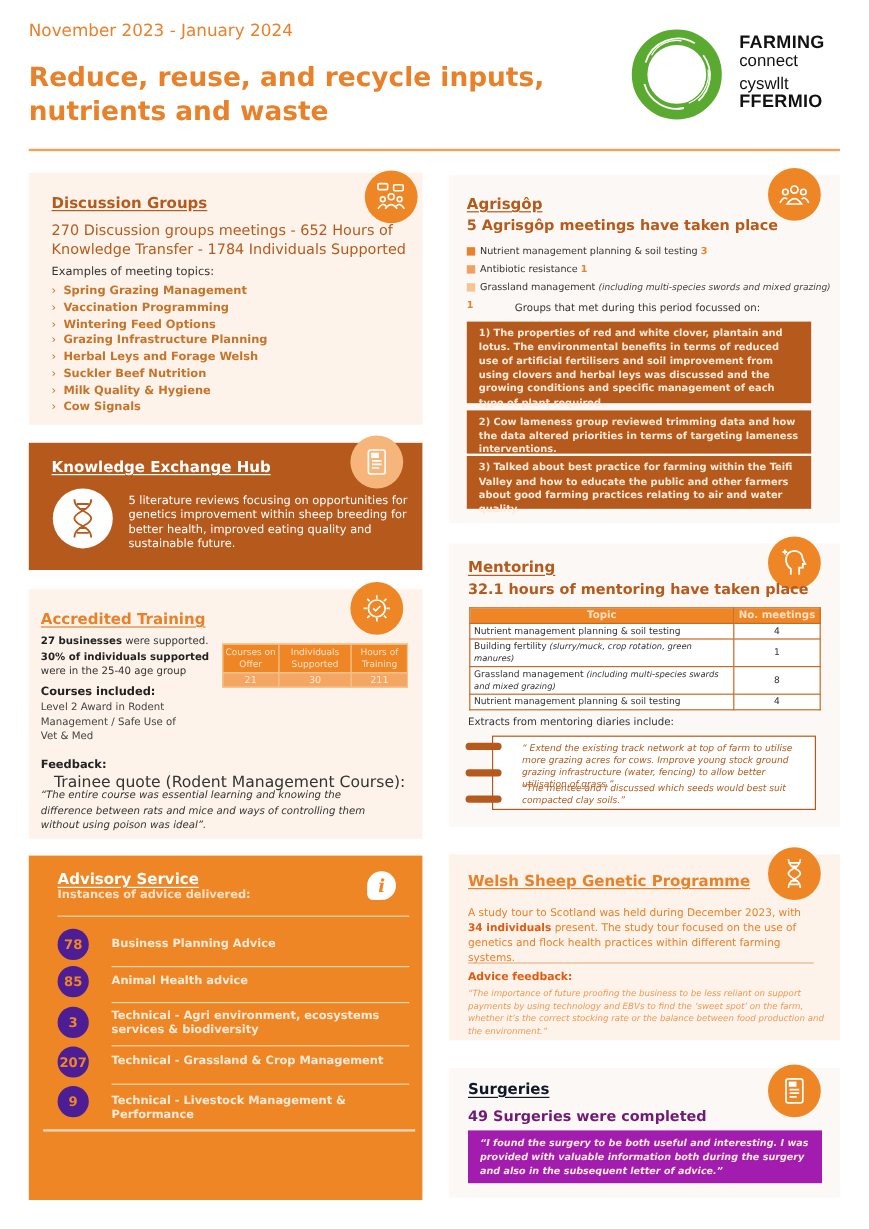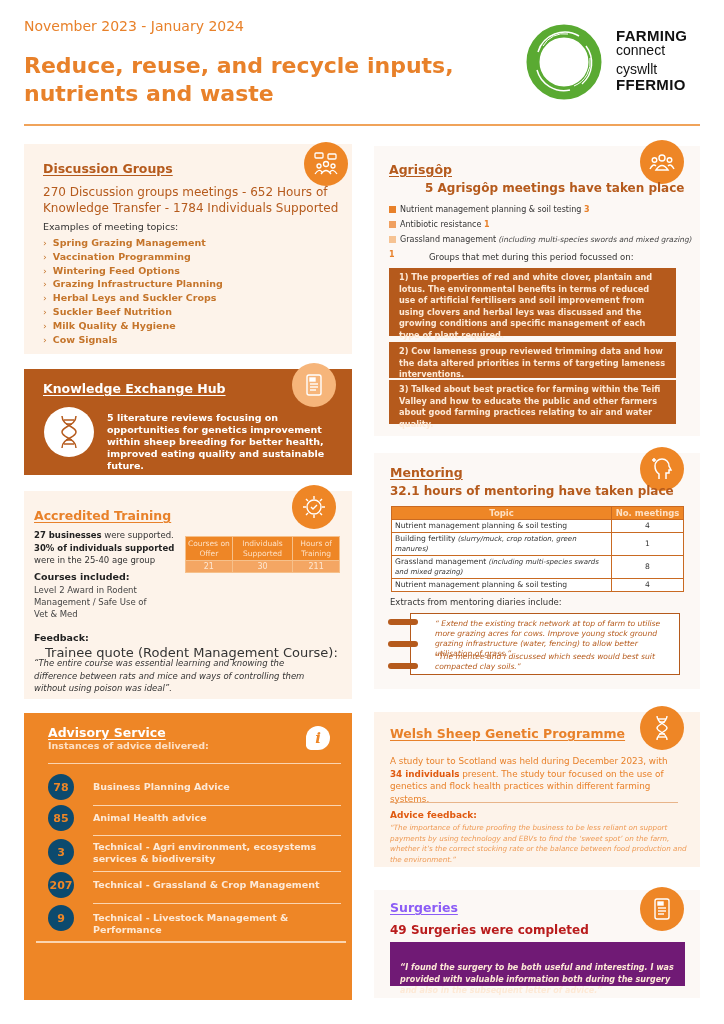--- a/index.html
+++ b/index.html
@@ -34,21 +34,21 @@
   #dg .headline { position: absolute; left: 19px; top: 40px; width: 300px; font-size: 12px; font-weight: normal; color: #b55a1c; line-height: 16px; }
   #dg .intro { position: absolute; left: 19px; top: 77px; font-size: 9.5px; color: #333; }
   #dg ul { position: absolute; left: 19px; top: 92px; list-style: none; }
   #dg li { font-size: 9.5px; font-weight: bold; color: #c5752b; line-height: 13.8px; }
   #dg li::before { content: "›"; color: #c5752b; margin-right: 6px; font-weight: normal; }
 
   
   #keh { left: 24px; top: 369px; width: 328px; height: 106px; }
   #keh .sec-title { position: absolute; left: 19px; top: 12px; color: #fff; }
   #keh .dna-circle { position: absolute; left: 20px; top: 38px; width: 50px; height: 50px; border-radius: 50%; background: #fff; display:flex; align-items:center; justify-content:center; }
-  #keh .text { position: absolute; left: 83px; top: 43px; width: 235px; font-size: 9.5px; font-weight: bold; color: #fff; line-height: 12px; }
+  #keh .text { position: absolute; left: 83px; top: 43px; width: 235px; font-size: 9.5px; font-weight: normal; color: #fff; line-height: 12px; }
   #keh .circle-icon { right: 16px; top: -6px; background: #f6b57a; width: 44px; height: 44px; }
 
   
   #at { left: 24px; top: 491px; width: 328px; height: 208px; }
   #at .sec-title { position: absolute; left: 10px; top: 17px; color: #e8812a; }
   #at .stat { position: absolute; left: 10px; top: 38px; width: 150px; font-size: 8.5px; color: #333; line-height: 12.5px; }
   #at .stat b { font-weight: bold; color: #222; }
   #at .courses-h { position: absolute; left: 10px; top: 80px; font-size: 9.5px; font-weight: bold; color: #222; }
   #at .courses { position: absolute; left: 10px; top: 93px; width: 120px; font-size: 8.5px; color: #444; line-height: 12px; }
   #at .fb-h { position: absolute; left: 10px; top: 141px; font-size: 9.5px; font-weight: bold; color: #222; }
@@ -59,29 +59,29 @@
   #at td { background: #f4a663; color: #fde7d2; font-size: 8px; text-align:center; padding: 1px; border: 1px solid #f6c08a; }
   #at .circle-icon { right: 16px; top: -6px; }
 
   
   #adv { left: 24px; top: 713px; width: 328px; height: 287px; }
   #adv .sec-title { position: absolute; left: 24px; top: 12px; color: #fff; }
   #adv .sub { position: absolute; left: 24px; top: 27px; font-size: 9.5px; font-weight: bold; color: #fde0c4; }
   #adv .info { position: absolute; right: 22px; top: 13px; width: 24px; height: 24px; border-radius: 50% 50% 50% 20%; background: #fff; color: #ee8626; font-weight: bold; font-style: italic; font-size: 15px; display:flex; align-items:center; justify-content:center; font-family: "DejaVu Serif", serif; }
   #adv .divider { position: absolute; left: 24px; width: 293px; height: 1px; background: #fbd5b0; }
   #adv .item { position: absolute; left: 24px; width: 293px; height: 30px; }
-  #adv .num { position: absolute; left: 0; top: 0; width: 26px; height: 26px; border-radius: 50%; background: #0c4a6e; color: #ee8626; font-weight: bold; font-size: 11px; display:flex; align-items:center; justify-content:center; }
+  #adv .num { position: absolute; left: 0; top: 0; width: 26px; height: 26px; border-radius: 50%; background: #4c1d95; color: #ee8626; font-weight: bold; font-size: 11px; display:flex; align-items:center; justify-content:center; }
   #adv .lbl { position: absolute; left: 45px; top: 7px; width: 250px; font-size: 9.5px; font-weight: bold; color: #fde9d6; line-height: 12px; }
   #adv .sep { position: absolute; left: 69px; width: 248px; height: 1px; background: #fbd5b0; }
   #adv .fb { position: absolute; left: 10px; top: 236px; width: 308px; font-size: 8.5px; font-weight: bold; font-style: italic; color: #fde9d6; text-align: center; line-height: 12.5px; }
 
   
   #ag { left: 374px; top: 146px; width: 326px; height: 290px; }
   #ag .sec-title { position: absolute; left: 15px; top: 16px; color: #b55a1c; }
-  #ag .headline { position: absolute; left: 15px; top: 35px; font-size: 12px; font-weight: bold; color: #b55a1c; margin-left: 36px; }
+  #ag .headline { position: absolute; left: 15px; top: 35px; font-size: 12px; font-weight: bold; color: #b55a1c; }
   #ag ul { position: absolute; left: 15px; top: 56px; list-style: none; }
   #ag li { font-size: 8px; color: #333; line-height: 15px; }
   #ag li .sq { display:inline-block; width: 7px; height: 7px; margin-right: 4px; vertical-align: -0.5px; }
   #ag li .cnt { color: #e8812a; font-weight: bold; }
   #ag li i { font-size: 7.5px; color: #444; }
   #ag .intro { position: absolute; left: 15px; top: 106px; font-size: 8.5px; color: #333; padding-left: 40px; }
   #ag .box { position: absolute; left: 15px; width: 287px; background: #b55a1c; color: #fde9d6; font-size: 8.2px; font-weight: bold; line-height: 11.5px; padding: 4px 10px; }
   #ag .circle-icon { right: 16px; top: -6px; }
 
   
@@ -105,24 +105,24 @@
   #wsgp .sec-title { position: absolute; left: 16px; top: 14px; color: #e8812a; }
   #wsgp .body { position: absolute; left: 16px; top: 43px; width: 290px; font-size: 8.8px; color: #e8812a; line-height: 12.5px; }
   #wsgp .body b { font-weight: bold; color: #e05a10; }
   #wsgp .div { position: absolute; left: 16px; top: 90px; width: 288px; height: 1px; background: #e8b48a; }
   #wsgp .fb-h { position: absolute; left: 16px; top: 98px; font-size: 9px; font-weight: bold; color: #e05a10; }
   #wsgp .fb { position: absolute; left: 16px; top: 111px; width: 298px; font-size: 7.2px; font-style: italic; color: #ee9a55; line-height: 10.5px; }
   #wsgp .circle-icon { right: 16px; top: -6px; }
 
   
   #surg { left: 374px; top: 890px; width: 326px; height: 108px; }
-  #surg .sec-title { position: absolute; left: 16px; top: 10px; color: #8b5cf6; }
+  #surg .sec-title { position: absolute; left: 16px; top: 10px; color: #0f172a; }
   #surg .stat { position: absolute; left: 16px; top: 33px; font-size: 9px; font-weight: bold; color: #e8812a; }
-  #surg .stat span { font-size: 12px; color: #b91c1c; }
-  #surg .box { position: absolute; left: 16px; top: 52px; width: 295px; height: 44px; background: #701a75; color: #fde9d6; font-size: 8px; font-weight: bold; font-style: italic; line-height: 11.5px; padding: 20px 10px; }
+  #surg .stat span { font-size: 12px; color: #701a75; }
+  #surg .box { position: absolute; left: 16px; top: 52px; width: 295px; height: 44px; background: #a21caf; color: #fde9d6; font-size: 8px; font-weight: bold; font-style: italic; line-height: 11.5px; padding: 5px 10px; }
   #surg .circle-icon { right: 16px; top: -3px; }
 </style>
 </head>
 <body>
 
 <div class="header">
   <div class="date">November 2023 - January 2024</div>
   <div class="title">Reduce, reuse, and recycle inputs, nutrients and waste</div>
   <div class="logo">
     <svg class="logo-ring" viewBox="0 0 80 80">
@@ -157,21 +157,21 @@
         <path d="M24 23 q-4-6-7-2"></path>
     </svg>
   </div>
   <div class="headline">270 Discussion groups meetings - 652 Hours of Knowledge Transfer - 1784 Individuals Supported</div>
   <div class="intro">Examples of meeting topics:</div>
   <ul>
     <li>Spring Grazing Management</li>
     <li>Vaccination Programming</li>
     <li>Wintering Feed Options</li>
     <li>Grazing Infrastructure Planning</li>
-    <li>Herbal Leys and Suckler Crops</li>
+    <li>Herbal Leys and Forage Welsh</li>
     <li>Suckler Beef Nutrition</li>
     <li>Milk Quality &amp; Hygiene</li>
     <li>Cow Signals</li>
   </ul>
 </div>
 
 <div class="panel panel-brown" id="keh">
   <div class="sec-title">Knowledge Exchange Hub</div>
   <div class="circle-icon">
     <svg viewBox="0 0 26 26" fill="none" stroke="#fff" stroke-width="1.4">

